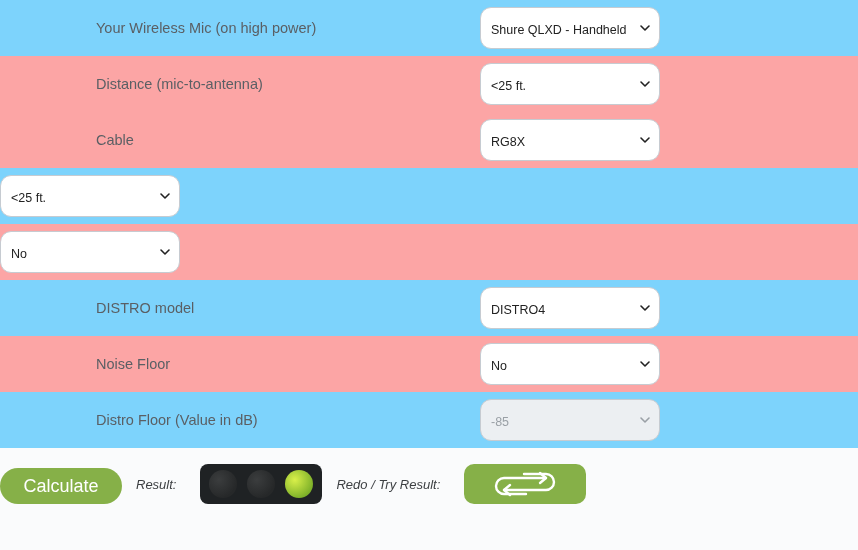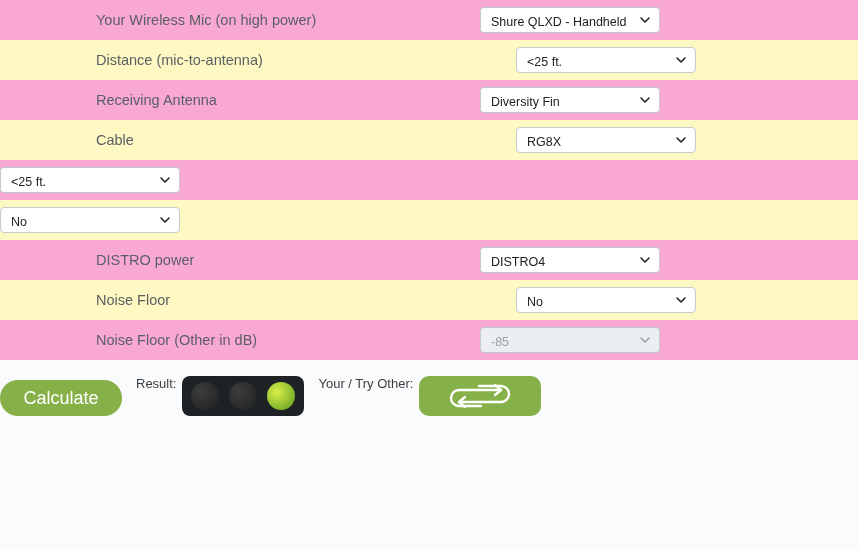--- a/index.html
+++ b/index.html
@@ -1,29 +1,29 @@
 <!DOCTYPE html>
 <html><head>
 <meta charset="utf-8">
 <style>
 *{box-sizing:border-box;margin:0;padding:0;}
 html,body{width:858px;height:550px;font-family:Helvetica,Arial,sans-serif;background:#fafbfc;}
 .container{width:858px;}
 .row{display:flex;align-items:center;padding:7px 0;}
-.row.shade{background:#f9a8d4;}
-.row.plain{background:#fef9c3;gap:36px;}
+.row.shade{background:#7dd3fc;}
+.row.plain{background:#fca5a5;}
 .label{flex:0 0 480px;padding-left:96px;font-size:14.5px;color:#5a5f64;font-weight:300;}
 .control{flex:0 0 280px;display:flex;align-items:center;}
-.select{position:relative;width:180px;height:26px;border:1px solid #c6cbd1;border-radius:4px;background:#fff;display:flex;align-items:center;padding:4px 28px 0 10px;font-size:12.5px;color:#222;cursor:pointer;}
+.select{position:relative;width:180px;height:42px;border:1px solid #c6cbd1;border-radius:11px;background:#fff;display:flex;align-items:center;padding:4px 28px 0 10px;font-size:12.5px;color:#222;cursor:pointer;}
 .select.disabled{background:#eceff2;color:#9aa0a6;cursor:default;}
 .select .chev{position:absolute;right:8px;top:50%;transform:translateY(-50%);}
 .select .chev svg{display:block;}
 .footer{padding:16px 98px 14px 0;display:flex;flex-direction:row;align-items:flex-end;gap:14px;}
 .calc-btn{display:inline-flex;align-items:center;justify-content:center;width:122px;height:36px;background:#86b048;color:#fff;border:none;border-radius:18px;font-size:18px;font-weight:300;cursor:pointer;}
-.result-line{display:flex;gap:6px;}
+.result-line{display:flex;align-items:center;gap:24px;font-style:italic;}
 .result-label{font-size:13px;color:#3c3f42;font-weight:300;}
 .traffic{width:122px;height:40px;background:#1f2224;border-radius:8px;display:flex;align-items:center;justify-content:center;gap:10px;}
 .dot{width:28px;height:28px;border-radius:50%;}
 .dot.off{background:radial-gradient(circle at 35% 35%,#3b3d3e,#262829 70%);}
 .dot.green{background:radial-gradient(circle at 35% 35%,#d9f04a,#7aae28 75%);}
 .redo-btn{width:122px;height:40px;background:#86b048;border:none;border-radius:10px;display:flex;align-items:center;justify-content:center;cursor:pointer;position:relative;}
 </style>
 </head>
 <body>
 
@@ -40,33 +40,20 @@
               </svg>
             </span>
           </div>
         </div>
       </div>
       <div class="row plain">
         <div class="label">Distance (mic-to-antenna)</div>
         <div class="control">
           <div class="select">
             <span>&lt;25 ft.</span>
-            <span class="chev">
-              <svg width="12" height="12" viewBox="0 0 12 12">
-                <path d="M2 4 L6 8 L10 4" fill="none" stroke="#222" stroke-width="1.6" stroke-linecap="round" stroke-linejoin="round"></path>
-              </svg>
-            </span>
-          </div>
-        </div>
-      </div>
-      <div class="row shade">
-        <div class="label">Receiving Antenna</div>
-        <div class="control">
-          <div class="select">
-            <span>Diversity Fin</span>
             <span class="chev">
               <svg width="12" height="12" viewBox="0 0 12 12">
                 <path d="M2 4 L6 8 L10 4" fill="none" stroke="#222" stroke-width="1.6" stroke-linecap="round" stroke-linejoin="round"></path>
               </svg>
             </span>
           </div>
         </div>
       </div>
       <div class="row plain">
         <div class="label">Cable</div>
@@ -99,21 +86,21 @@
             <span>No</span>
             <span class="chev">
               <svg width="12" height="12" viewBox="0 0 12 12">
                 <path d="M2 4 L6 8 L10 4" fill="none" stroke="#222" stroke-width="1.6" stroke-linecap="round" stroke-linejoin="round"></path>
               </svg>
             </span>
           </div>
         </div>
       </div>
       <div class="row shade">
-        <div class="label">DISTRO power</div>
+        <div class="label">DISTRO model</div>
         <div class="control">
           <div class="select">
             <span>DISTRO4</span>
             <span class="chev">
               <svg width="12" height="12" viewBox="0 0 12 12">
                 <path d="M2 4 L6 8 L10 4" fill="none" stroke="#222" stroke-width="1.6" stroke-linecap="round" stroke-linejoin="round"></path>
               </svg>
             </span>
           </div>
         </div>
@@ -125,21 +112,21 @@
             <span>No</span>
             <span class="chev">
               <svg width="12" height="12" viewBox="0 0 12 12">
                 <path d="M2 4 L6 8 L10 4" fill="none" stroke="#222" stroke-width="1.6" stroke-linecap="round" stroke-linejoin="round"></path>
               </svg>
             </span>
           </div>
         </div>
       </div>
       <div class="row shade">
-        <div class="label">Noise Floor (Other in dB)</div>
+        <div class="label">Distro Floor (Value in dB)</div>
         <div class="control">
           <div class="select disabled">
             <span>-85</span>
             <span class="chev">
               <svg width="12" height="12" viewBox="0 0 12 12">
                 <path d="M2 4 L6 8 L10 4" fill="none" stroke="#9aa0a6" stroke-width="1.6" stroke-linecap="round" stroke-linejoin="round"></path>
               </svg>
             </span>
           </div>
         </div>
@@ -152,21 +139,21 @@
     <div class="result-line">
       <span class="result-label">Result:</span>
       <div class="traffic">
         <div class="dot off"></div>
         <div class="dot off"></div>
         <div class="dot green"></div>
       </div>
     </div>
 
     <div class="result-line">
-      <span class="result-label">Your / Try Other:</span>
+      <span class="result-label">Redo / Try Result:</span>
       <button class="redo-btn">
         <svg width="78" height="30" viewBox="0 0 78 30">
           <g fill="none" stroke="#ffffff" stroke-width="2.4" stroke-linecap="round" stroke-linejoin="round">
             <path d="M60 9 H18 a8 8 0 0 0 0 16 H40"></path>
             <path d="M18 21 H60 a8 8 0 0 0 0 -16 H38"></path>
             <path d="M54 4 l6 5 l-6 5"></path>
             <path d="M24 26 l-6 -5 l6 -5"></path>
           </g>
         </svg>
       </button>

